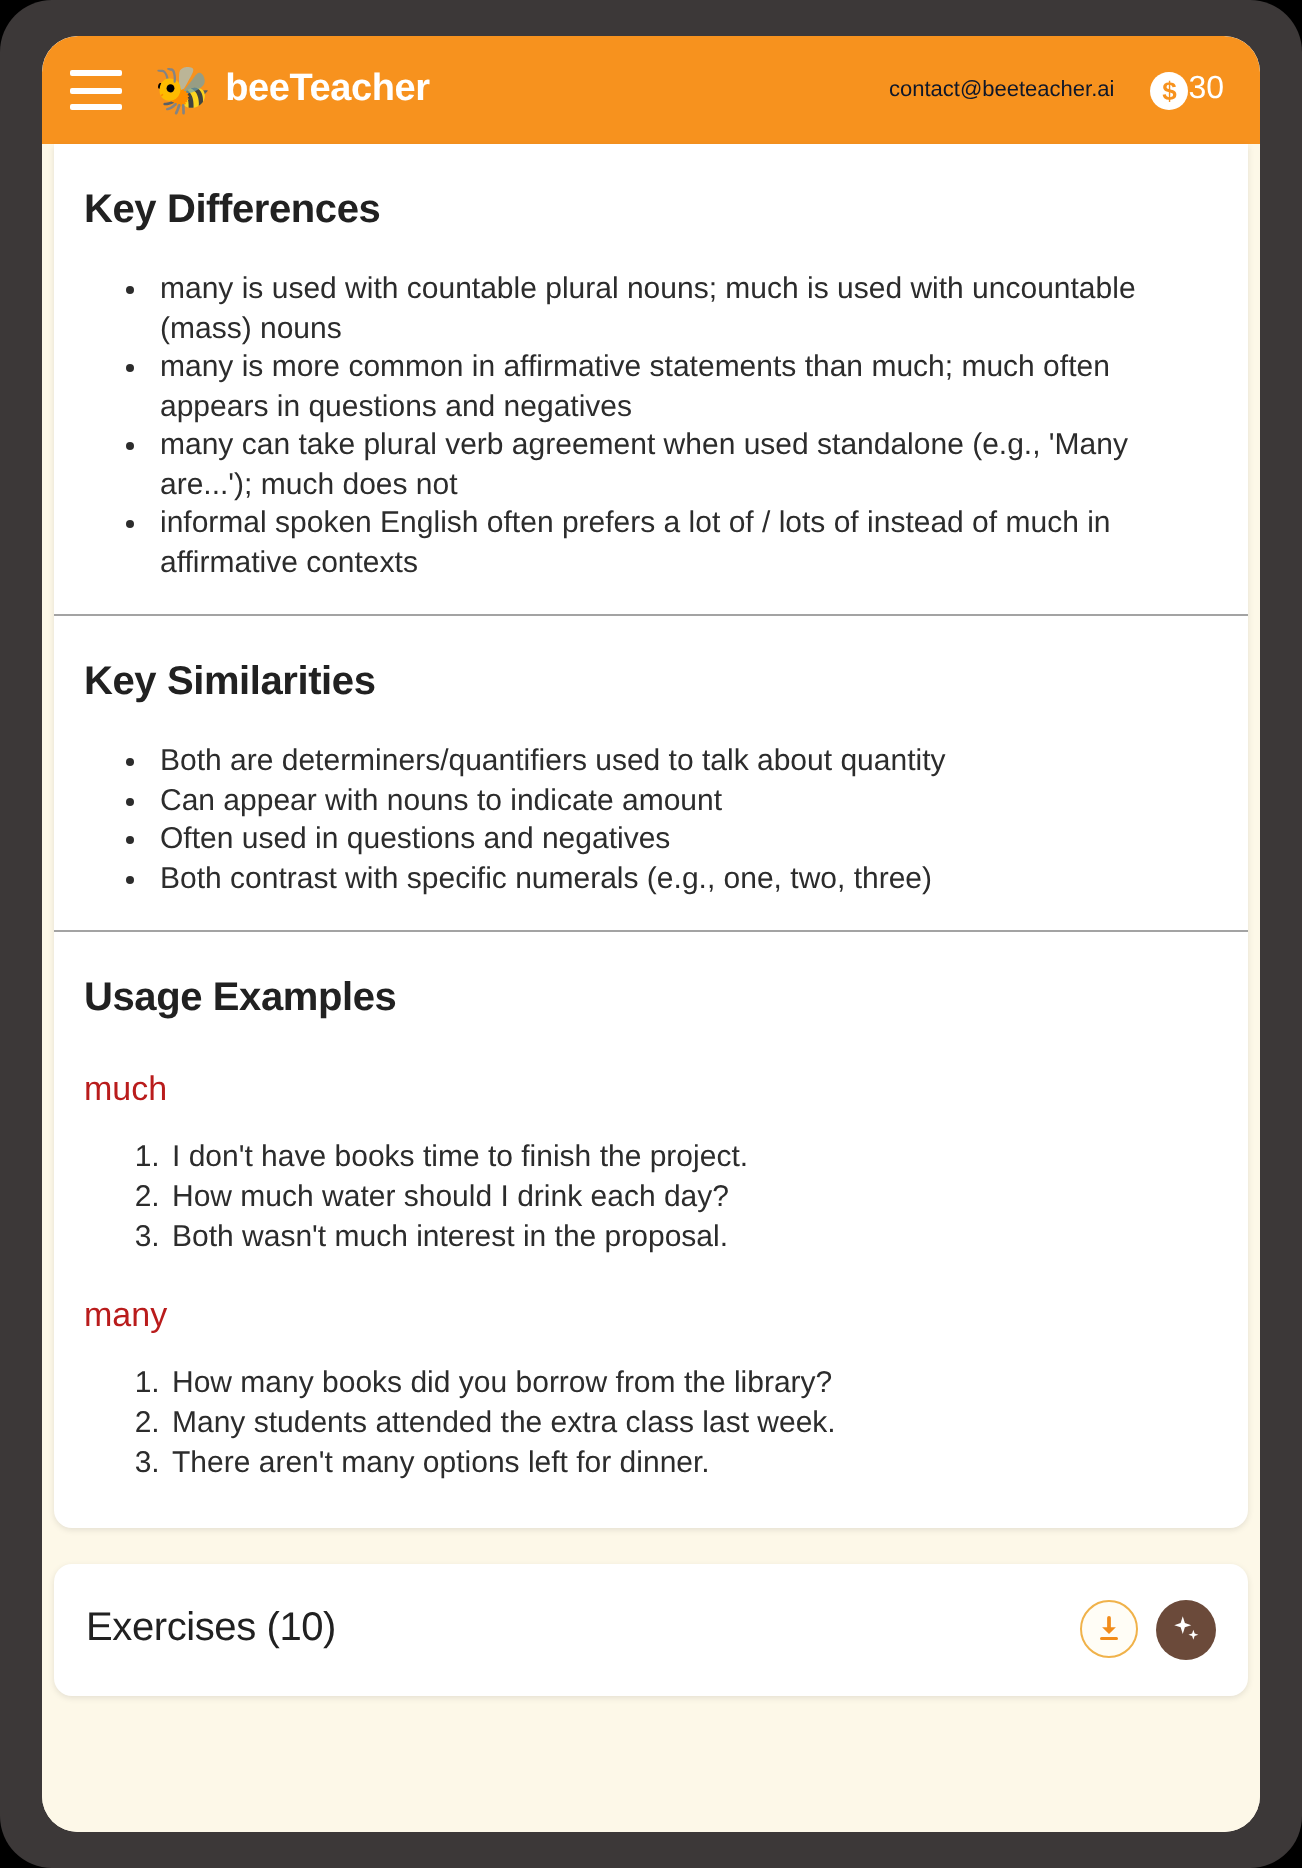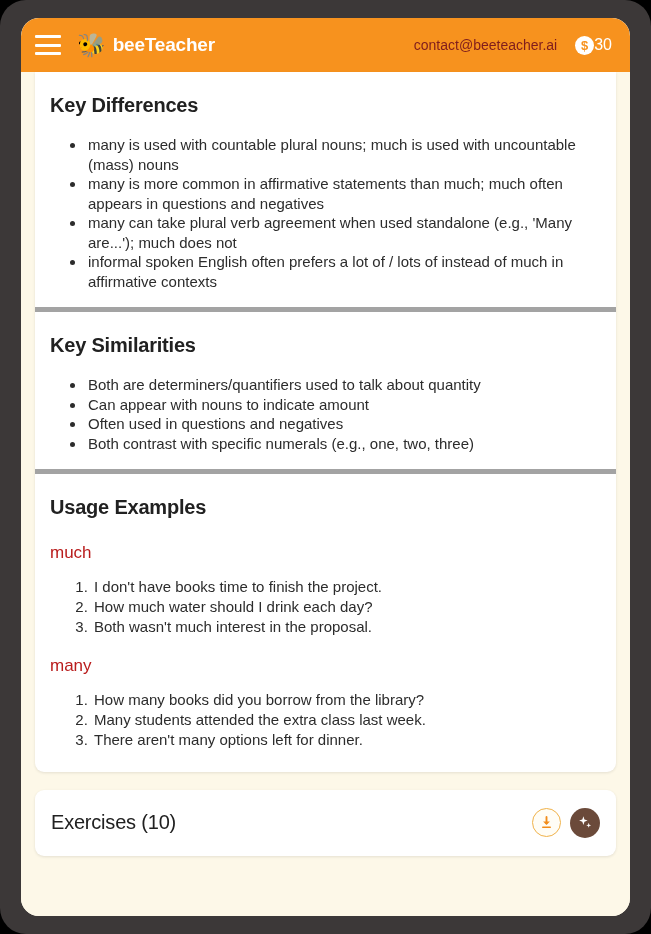--- a/index.html
+++ b/index.html
@@ -82,22 +82,22 @@
   .brand-name {
     font-size: 19px;
     font-weight: 700;
     color: #ffffff;
     letter-spacing: -0.2px;
   }
 
   .header-spacer { flex: 1 1 auto; }
 
   .header-email {
-    font-size: 14px;
-    color: #7f1d1d;
+    font-size: 11px;
+    color: #0f172a;
     margin-right: 18px;
     white-space: nowrap;
   }
 
   .credits {
     display: flex;
     align-items: center;
     flex: 0 0 auto;
   }
   .coin-icon {
@@ -120,42 +120,42 @@
   }
 
   
   #content-scroll {
     position: absolute;
     left: 0;
     top: 54px;
     width: 609px;
     height: 844px;
     background: #fdf8e8;
-    padding: 0 14px;
+    padding: 0 6px;
   }
 
   .card {
     background: #ffffff;
     border-radius: 9px;
     box-shadow: 0 1px 3px rgba(0,0,0,0.10);
   }
 
   
   #lesson-card {
     margin-top: 0;
     border-top-left-radius: 0;
     border-top-right-radius: 0;
     padding-bottom: 22px;
   }
 
   .section {
     padding: 0 15px;
   }
   .section + .section {
-    border-top: 5px solid #a3a3a3;
+    border-top: 1px solid #a3a3a3;
   }
 
   .section-title {
     font-size: 20px;
     font-weight: 700;
     color: #212121;
     letter-spacing: -0.2px;
     padding-top: 22px;
     padding-bottom: 4px;
   }

